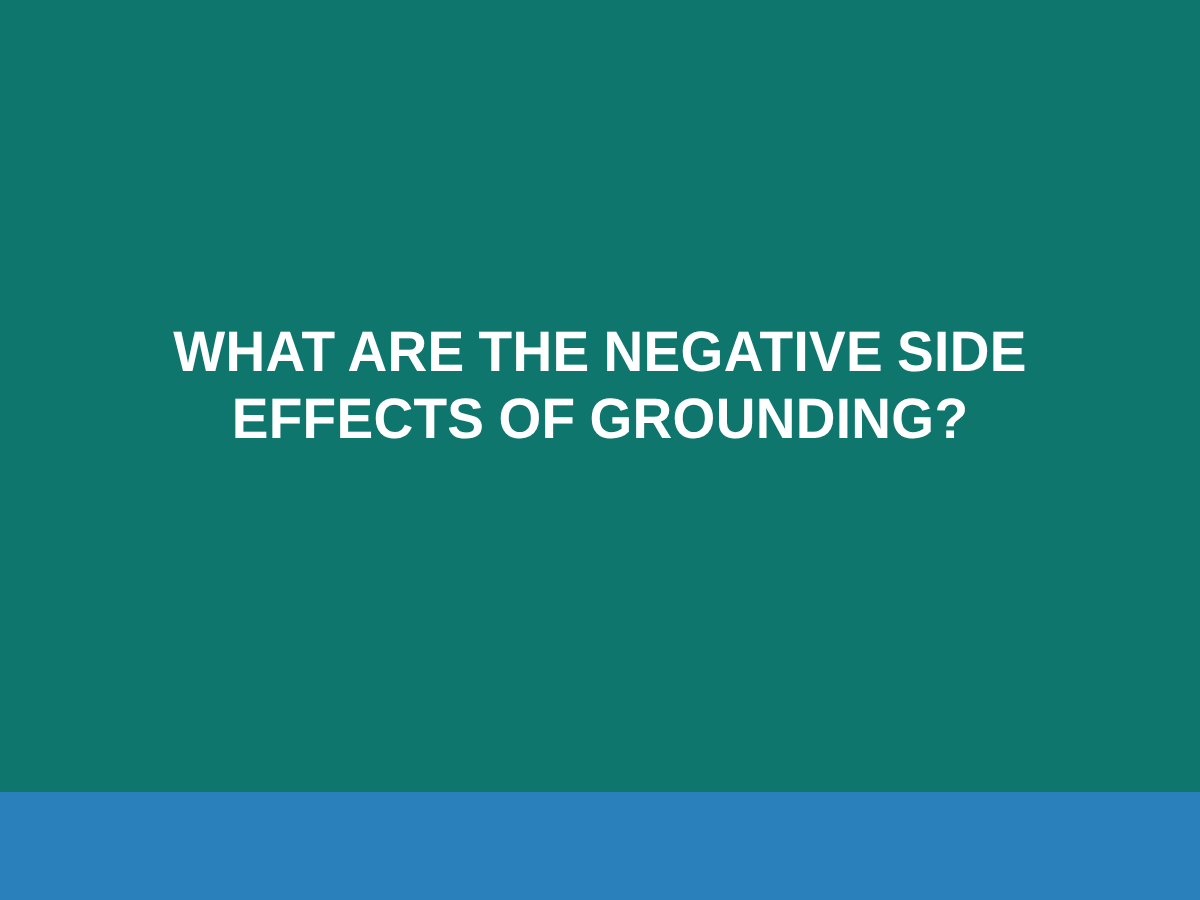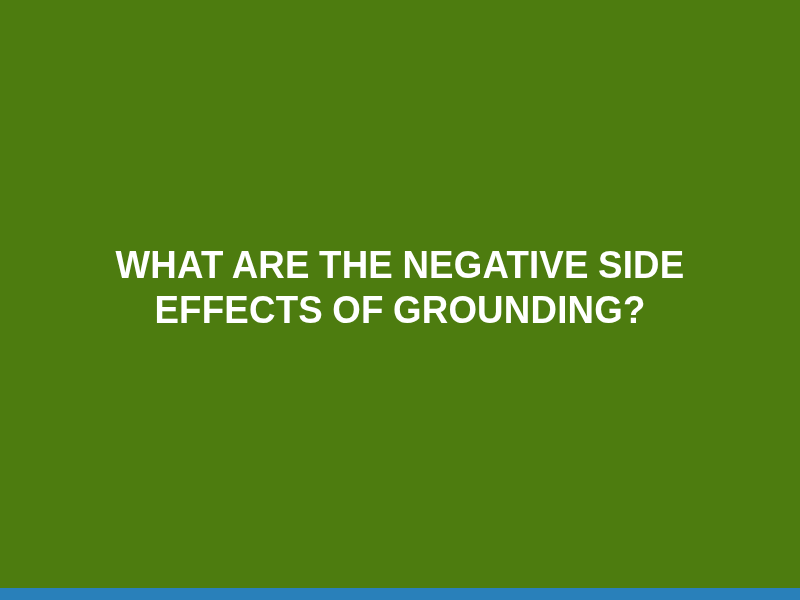--- a/index.html
+++ b/index.html
@@ -14,22 +14,22 @@
     overflow: hidden;
     font-family: "Liberation Sans", sans-serif;
     background: #2980ba;
   }
 
   
   .card {
     position: relative;
     box-sizing: border-box;
     width: 800px;
-    height: 588px;
-    background: #4d7c0f;
+    height: 528px;
+    background: #0f766e;
     display: flex;
     align-items: center;
     justify-content: center;
   }
 
   
   .headline-wrap {
     width: 700px;
     margin-top: 0px;
     

